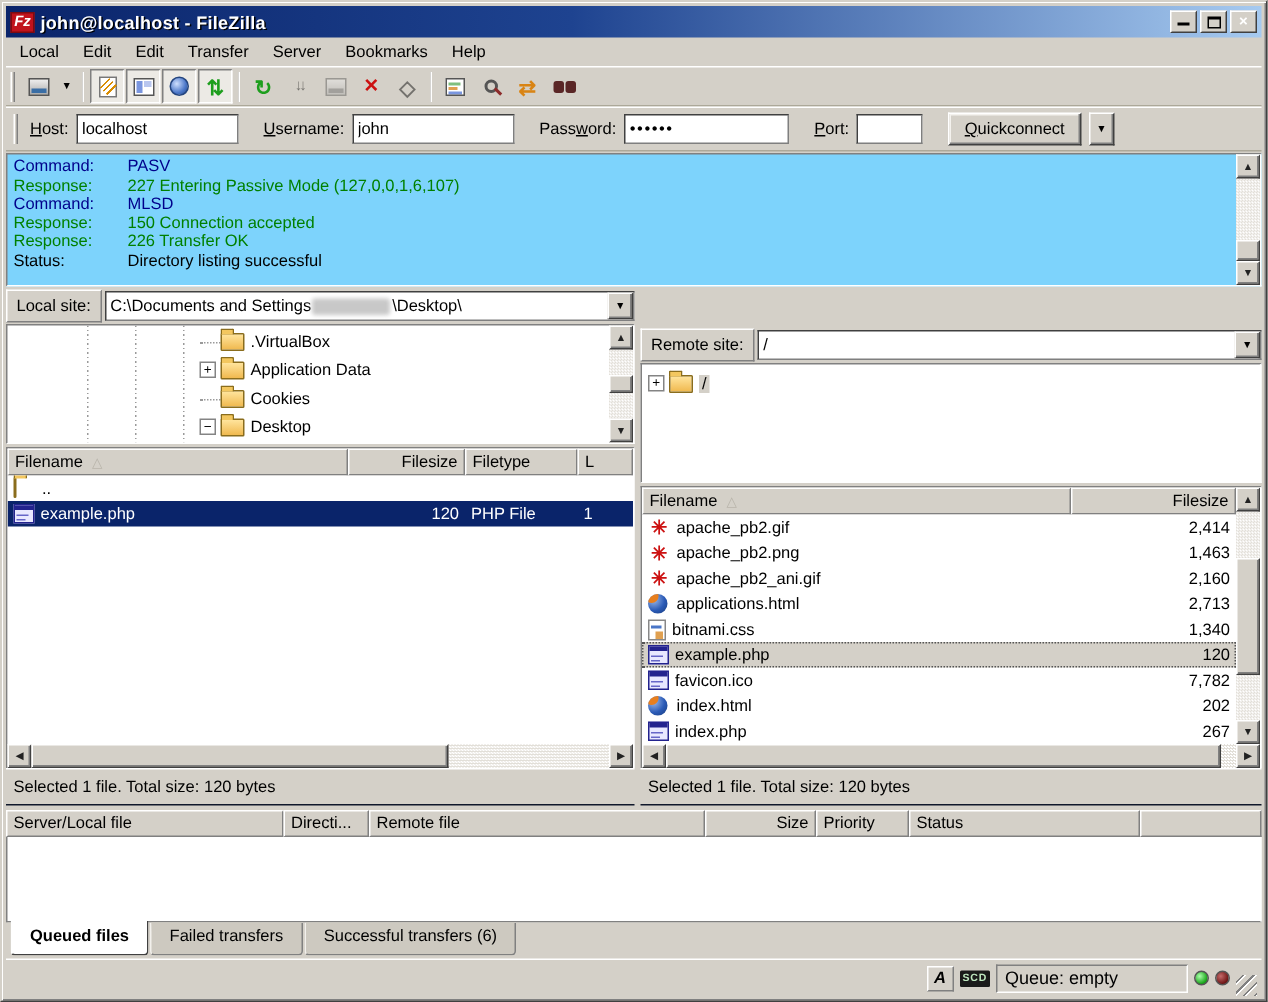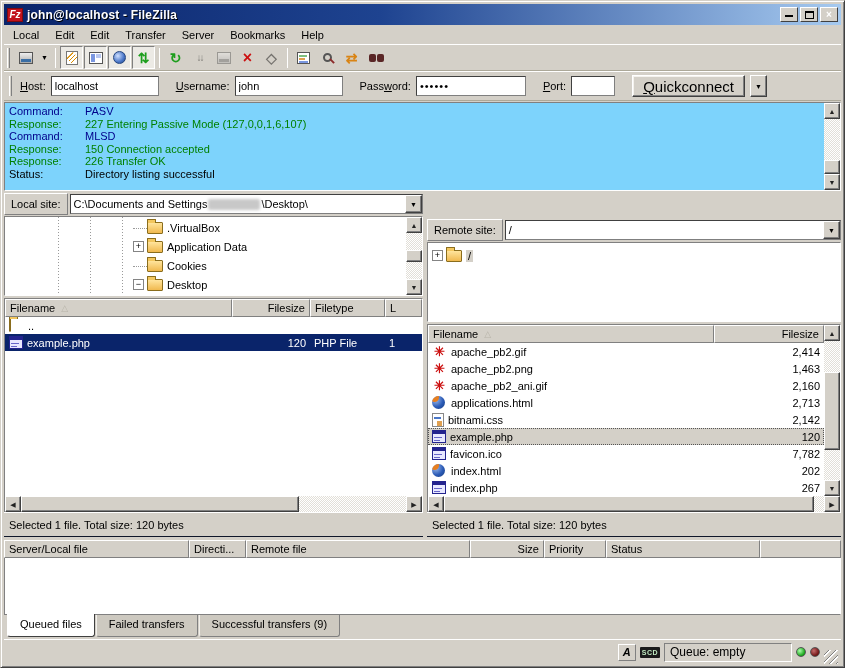--- a/index.html
+++ b/index.html
@@ -63,21 +63,21 @@
   .qcbar label{ white-space:nowrap; }
   .ul{ text-decoration:underline; }
   .field{ height:20px; border:1px solid #7f7f7f; border-top-color:#404040; border-left-color:#404040;
     background:#fff; padding:2px 3px; font-family:"Liberation Sans",sans-serif; font-size:11px; }
   .f-host{ width:108px; margin-right:12px;}
   .f-user{ width:108px; margin-right:12px;}
   .f-pass{ width:110px; margin-right:12px; letter-spacing:1px;}
   .f-port{ width:44px; margin-right:12px;}
   .qc-btn{ height:22px; padding:2px 10px; background:#d4d0c8; border:1px solid;
     border-color:#fff #404040 #404040 #fff; box-shadow:inset -1px -1px 0 #808080, inset 1px 1px 0 #f4f2ee;
-    font-family:"Liberation Sans",sans-serif; font-size:15px;}
+    font-family:"Liberation Sans",sans-serif; font-size:11px;}
   .qc-drop{ width:17px; height:22px; background:#d4d0c8; border:1px solid; border-color:#fff #404040 #404040 #fff;
     box-shadow:inset -1px -1px 0 #808080; display:flex;align-items:center;justify-content:center; font-size:8px;}
 
   
   .log-wrap{ height:89px; flex:0 0 89px; margin-top:1px; border:1px solid #808080; border-bottom-color:#fff; border-right-color:#fff;
     background:#7dd3fc; display:flex; }
   .log-lines{ flex:1; padding:2px 0 0 4px; overflow:hidden; line-height:12.5px;}
   .log-line{ display:flex; white-space:nowrap;}
   .log-line .lbl{ width:76px; flex:0 0 76px;}
   .lc-cmd{ color:#00008b; }
@@ -183,21 +183,21 @@
   .qc1{ width:57px; flex:0 0 57px;}
   .qc2{ width:224px; flex:0 0 224px;}
   .qc3{ width:74px; flex:0 0 74px; justify-content:flex-end;}
   .qc4{ width:62px; flex:0 0 62px;}
   .qc5{ width:154px; flex:0 0 154px;}
   .qc6{ flex:1;}
   .q-body{ flex:1; background:#fff; border:1px solid #808080; border-top:none; border-right-color:#fff;}
   .q-tabs{ height:22px; flex:0 0 22px; display:flex; align-items:stretch; padding-left:3px; gap:1px; background:#d4d0c8;}
   .q-tab{ padding:3px 12px 0; background:#cdc9c0; border:1px solid; border-color:#f2f0ec #808080 #808080 #f2f0ec;
     border-top:none; border-radius:0 0 3px 3px; white-space:nowrap;}
-  .q-tab.active{ background:#fff; font-weight:normal; border-color:#fff #404040 #404040 #fff; margin-top:-1px; padding-top:4px;}
+  .q-tab.active{ background:#fff; font-weight:bold; border-color:#fff #404040 #404040 #fff; margin-top:-1px; padding-top:4px;}
 
   
   .statusbar{ height:25px; flex:0 0 25px; margin-top:2px; display:flex; align-items:center; justify-content:flex-end;
     gap:4px; padding:0 3px; border-top:1px solid #fff;}
   .sb-ascii{ width:18px; height:17px; background:#d4d0c8; border:1px solid; border-color:#fff #808080 #808080 #fff;
     display:flex; align-items:center; justify-content:center; font-size:11px; font-style:italic; font-weight:bold;}
   .sb-badge{ background:#1a1a1a; color:#bfe8bf; font-size:7px; font-weight:bold; padding:2px 2px; border-radius:1px; letter-spacing:.5px;}
   .sb-queue{ width:128px; height:19px; border:1px solid #808080; border-bottom-color:#fff; border-right-color:#fff;
     display:flex; align-items:center; padding-left:5px; font-size:12px; background:#d4d0c8;}
   .led{ width:10px; height:10px; border-radius:50%; border:1px solid #555;}
@@ -491,21 +491,21 @@
                     <span class="ficon icon-firefox"></span>
                     <span>applications.html</span>
                   </span>
                 <span class="c rc-size c-right">2,713</span>
               </div>
               <div class="frow">
                 <span class="c rc-name">
                     <span class="ficon icon-css"></span>
                     <span>bitnami.css</span>
                   </span>
-                <span class="c rc-size c-right">2,142</span>
+                <span class="c rc-size c-right">1,340</span>
               </div>
               <div class="frow sel-inactive">
                 <span class="c rc-name">
                     <span class="ficon icon-php"></span>
                     <span>example.php</span>
                   </span>
                 <span class="c rc-size c-right">120</span>
               </div>
               <div class="frow">
                 <span class="c rc-name">
@@ -556,21 +556,21 @@
       <span class="lh-cell qc2">Remote file</span>
       <span class="lh-cell qc3">Size</span>
       <span class="lh-cell qc4">Priority</span>
       <span class="lh-cell qc5">Status</span>
       <span class="lh-cell qc6"></span>
     </div>
     <div class="q-body"></div>
     <div class="q-tabs">
       <span class="q-tab active">Queued files</span>
       <span class="q-tab">Failed transfers</span>
-      <span class="q-tab">Successful transfers (9)</span>
+      <span class="q-tab">Successful transfers (6)</span>
     </div>
   </div>
 
   <div class="statusbar">
     <span class="sb-ascii">A</span>
     <span class="sb-badge">SCD</span>
     <span class="sb-queue">Queue: empty</span>
     <span class="led led-green"></span>
     <span class="led led-red"></span>
     <span class="grip"></span>

